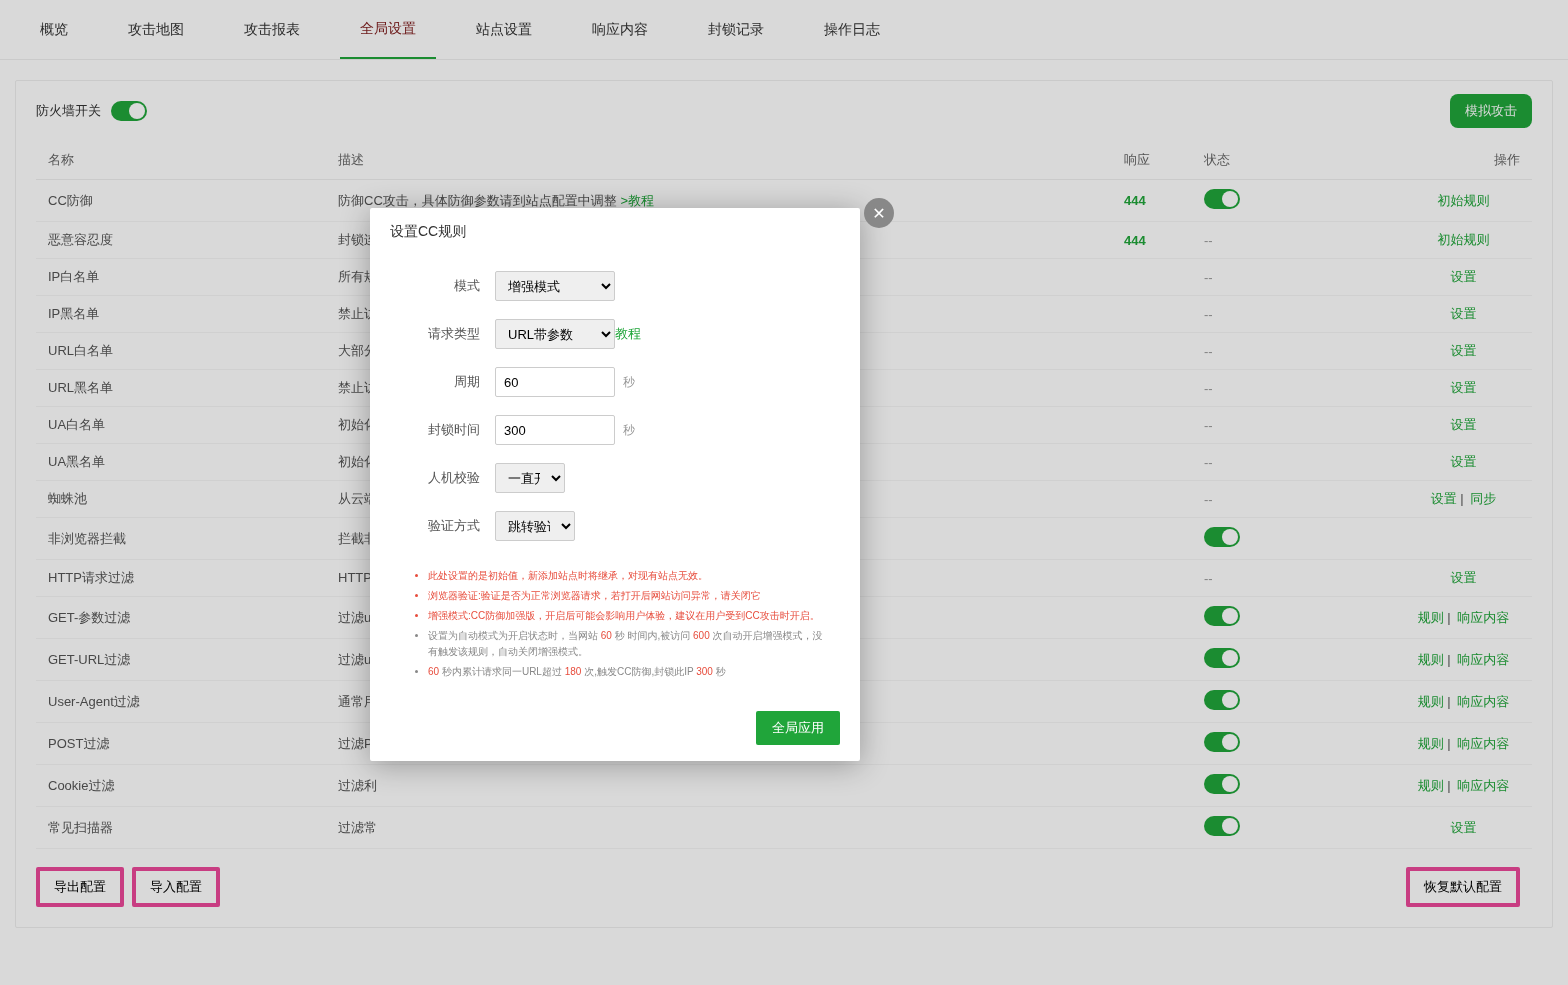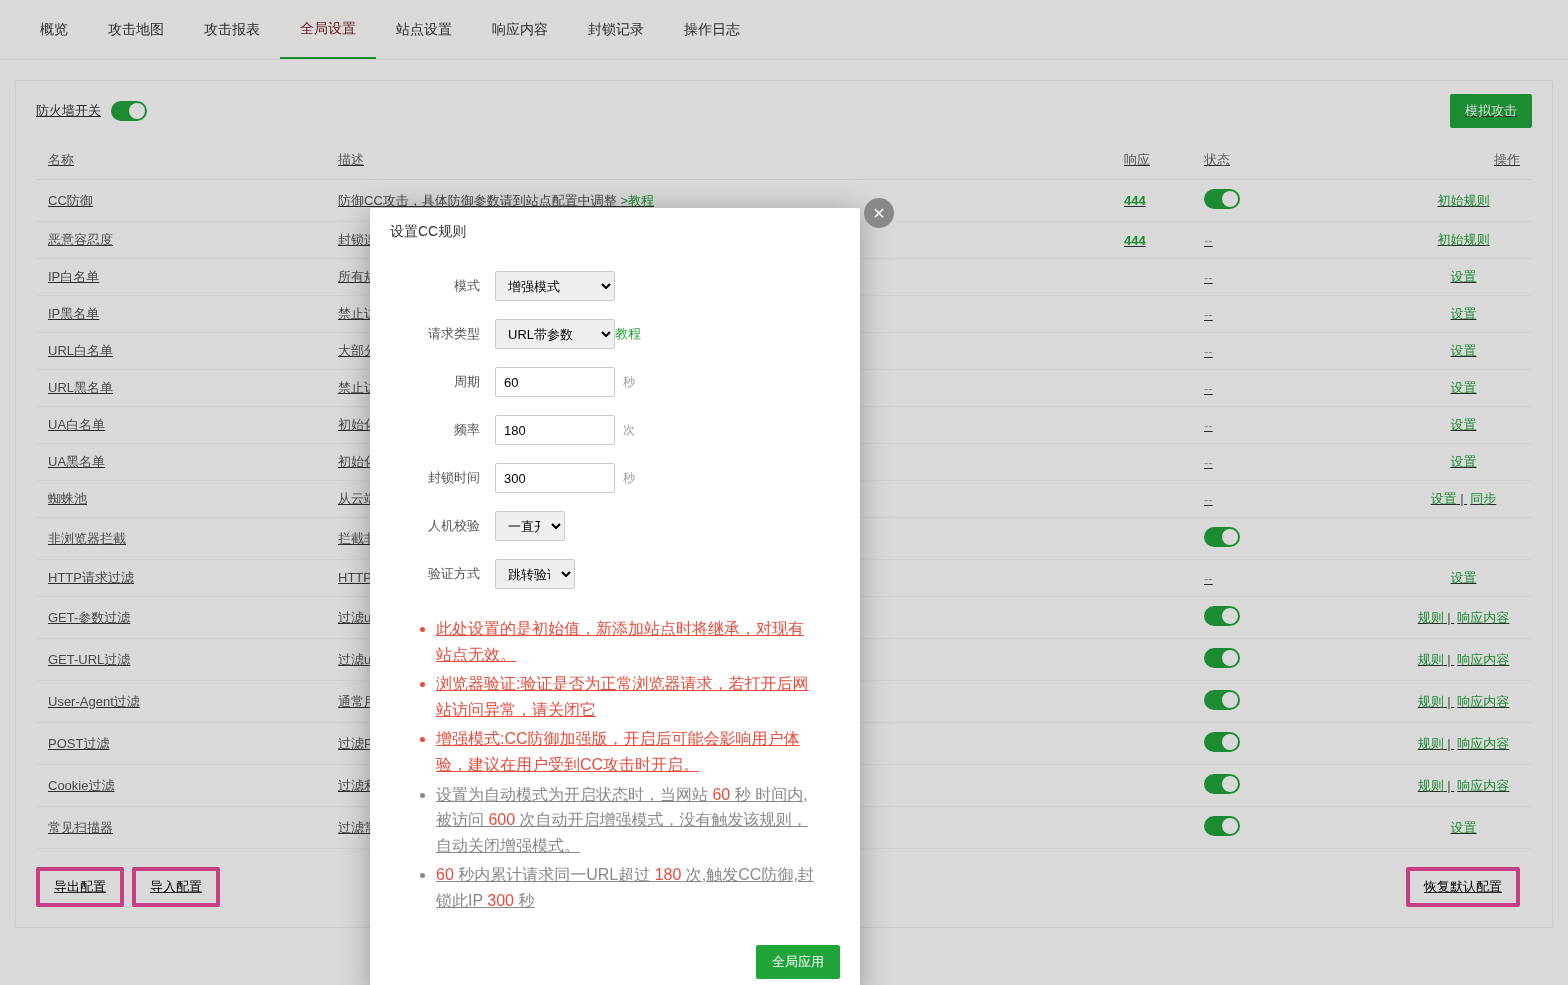--- a/index.html
+++ b/index.html
@@ -1,27 +1,27 @@
 <!DOCTYPE html>
 <html><head>
 <meta charset="utf-8">
 <style>
 * { margin: 0; padding: 0; box-sizing: border-box; font-family: "Microsoft YaHei", Arial, sans-serif; }
 body { background: #fff; font-size: 13px; color: #333; position: relative; min-height: 985px; width: 1568px; overflow: hidden; }
 .overlay { position: absolute; inset: 0; background: rgba(0,0,0,0.15); z-index: 50; }
 .main-container { padding: 0 15px; }
-.tabs { display: flex; border-bottom: 1px solid #eee; height: 60px; align-items: center; padding: 0 20px; margin: 0 -15px 5px -15px; }
+.tabs { display: flex; border-bottom: 1px solid #eee; height: 60px; align-items: center; padding: 0 20px; margin: 0 -15px 5px -15px; gap: 20px; }
 .tab { padding: 19px 20px; font-size: 14px; color: #333; cursor: pointer; }
 .tab.active { color: #7f1d1d; border-bottom: 2px solid #20a53a; }
-.panel { background: #fff; padding: 0 20px 20px 20px; margin-top: 20px; border: 1px solid #eee; border-radius: 2px; text-decoration: underline; }
+.panel { background: #fff; padding: 0 20px 20px 20px; margin-top: 20px; border: 1px solid #eee; border-radius: 2px; }
 .toolbar { display: flex; align-items: center; height: 60px; }
 .toolbar-label { font-size: 13px; margin-right: 10px; }
 .toggle { position: relative; width: 36px; height: 20px; background: #20a53a; border-radius: 10px; display: inline-block; cursor: pointer; }
 .toggle::after { content: ""; position: absolute; width: 16px; height: 16px; background: #fff; border-radius: 50%; top: 2px; right: 2px; }
-.btn-sim { margin-left: auto; background: #20a53a; color: #fff; border: none; padding: 8px 15px; border-radius: 2px; font-size: 13px; cursor: pointer; }
+.btn-sim { margin-left: auto; background: #20a53a; color: #fff; border: none; padding: 8px 15px; border-radius: 8px; font-size: 13px; cursor: pointer; }
 table { width: 100%; border-collapse: collapse; }
 th { text-align: left; padding: 10px 12px; font-size: 13px; font-weight: normal; border-bottom: 1px solid #eee; color: #666; }
 td { padding: 9px 12px; font-size: 13px; border-bottom: 1px solid #f5f5f5; color: #555; }
 td a { color: #20a53a; text-decoration: none; cursor: pointer; }
 td .resp { color: #20a53a; font-weight: bold; }
 .op-cell { text-align: center; }
 .op-cell a { margin-left: 3px; }
 .status-dash { color: #999; }
 .footer-btns { margin-top: 18px; display: flex; }
 .btn-plain { border: 4px solid #ec4899; background: #fff; padding: 7px 14px; font-size: 13px; cursor: pointer; border-radius: 2px; margin-right: 8px; }
@@ -33,21 +33,21 @@
 .modal-header { padding: 15px 20px; font-size: 14px; }
 .modal-close { position: absolute; top: -10px; right: -34px; width: 30px; height: 30px; border-radius: 50%; background: #888; color: #fff; display: flex; align-items: center; justify-content: center; cursor: pointer; font-size: 16px; }
 .modal-body { padding: 15px 30px 5px 30px; }
 .form-row { display: flex; align-items: center; margin-bottom: 18px; }
 .form-label { width: 95px; text-align: right; padding-right: 15px; font-size: 13px; color: #555; }
 .form-control { width: 120px; height: 30px; border: 1px solid #ccc; padding: 0 8px; font-size: 13px; border-radius: 2px; }
 .form-unit { margin-left: 8px; font-size: 12px; color: #999; }
 .form-link { color: #20a53a; font-size: 13px; cursor: pointer; }
 .tips { padding: 0 30px 15px 30px; }
 .tips ul { list-style: disc; padding-left: 24px; }
-.tips li { margin: 4px 12px; font-size: 16px; line-height: 1.6; text-decoration: underline; }
+.tips li { margin: 4px 4px; font-size: 10px; line-height: 1.6; }
 .tips .red { color: #e74c3c; }
 .tips .grey { color: #888; }
 .tips .num-red { color: #e74c3c; }
 .modal-footer { padding: 12px 20px 16px; text-align: right; }
 .btn-apply { background: #20a53a; color: #fff; border: none; padding: 8px 16px; font-size: 13px; border-radius: 2px; cursor: pointer; }
 th.op-cell, th:last-child { text-align: right; }
 </style>
 </head>
 <body>
 
@@ -224,25 +224,20 @@
     </div>
     <div class="form-row">
       <span class="form-label">请求类型</span>
       <select class="form-control" id="sel-req"><option>URL带参数</option></select>
       <a class="form-link">教程</a>
     </div>
     <div class="form-row">
       <span class="form-label">周期</span>
       <input class="form-control" value="60" style="">
       <span class="form-unit">秒</span>
-    </div>
-    <div class="form-row">
-      <span class="form-label">频率</span>
-      <input class="form-control" value="180" style="">
-      <span class="form-unit">次</span>
     </div>
     <div class="form-row">
       <span class="form-label">封锁时间</span>
       <input class="form-control" value="300" style="">
       <span class="form-unit">秒</span>
     </div>
     <div class="form-row">
       <span class="form-label">人机校验</span>
       <select class="form-control" style="width:70px" id="sel-human"><option>一直开启</option></select>
     </div>

